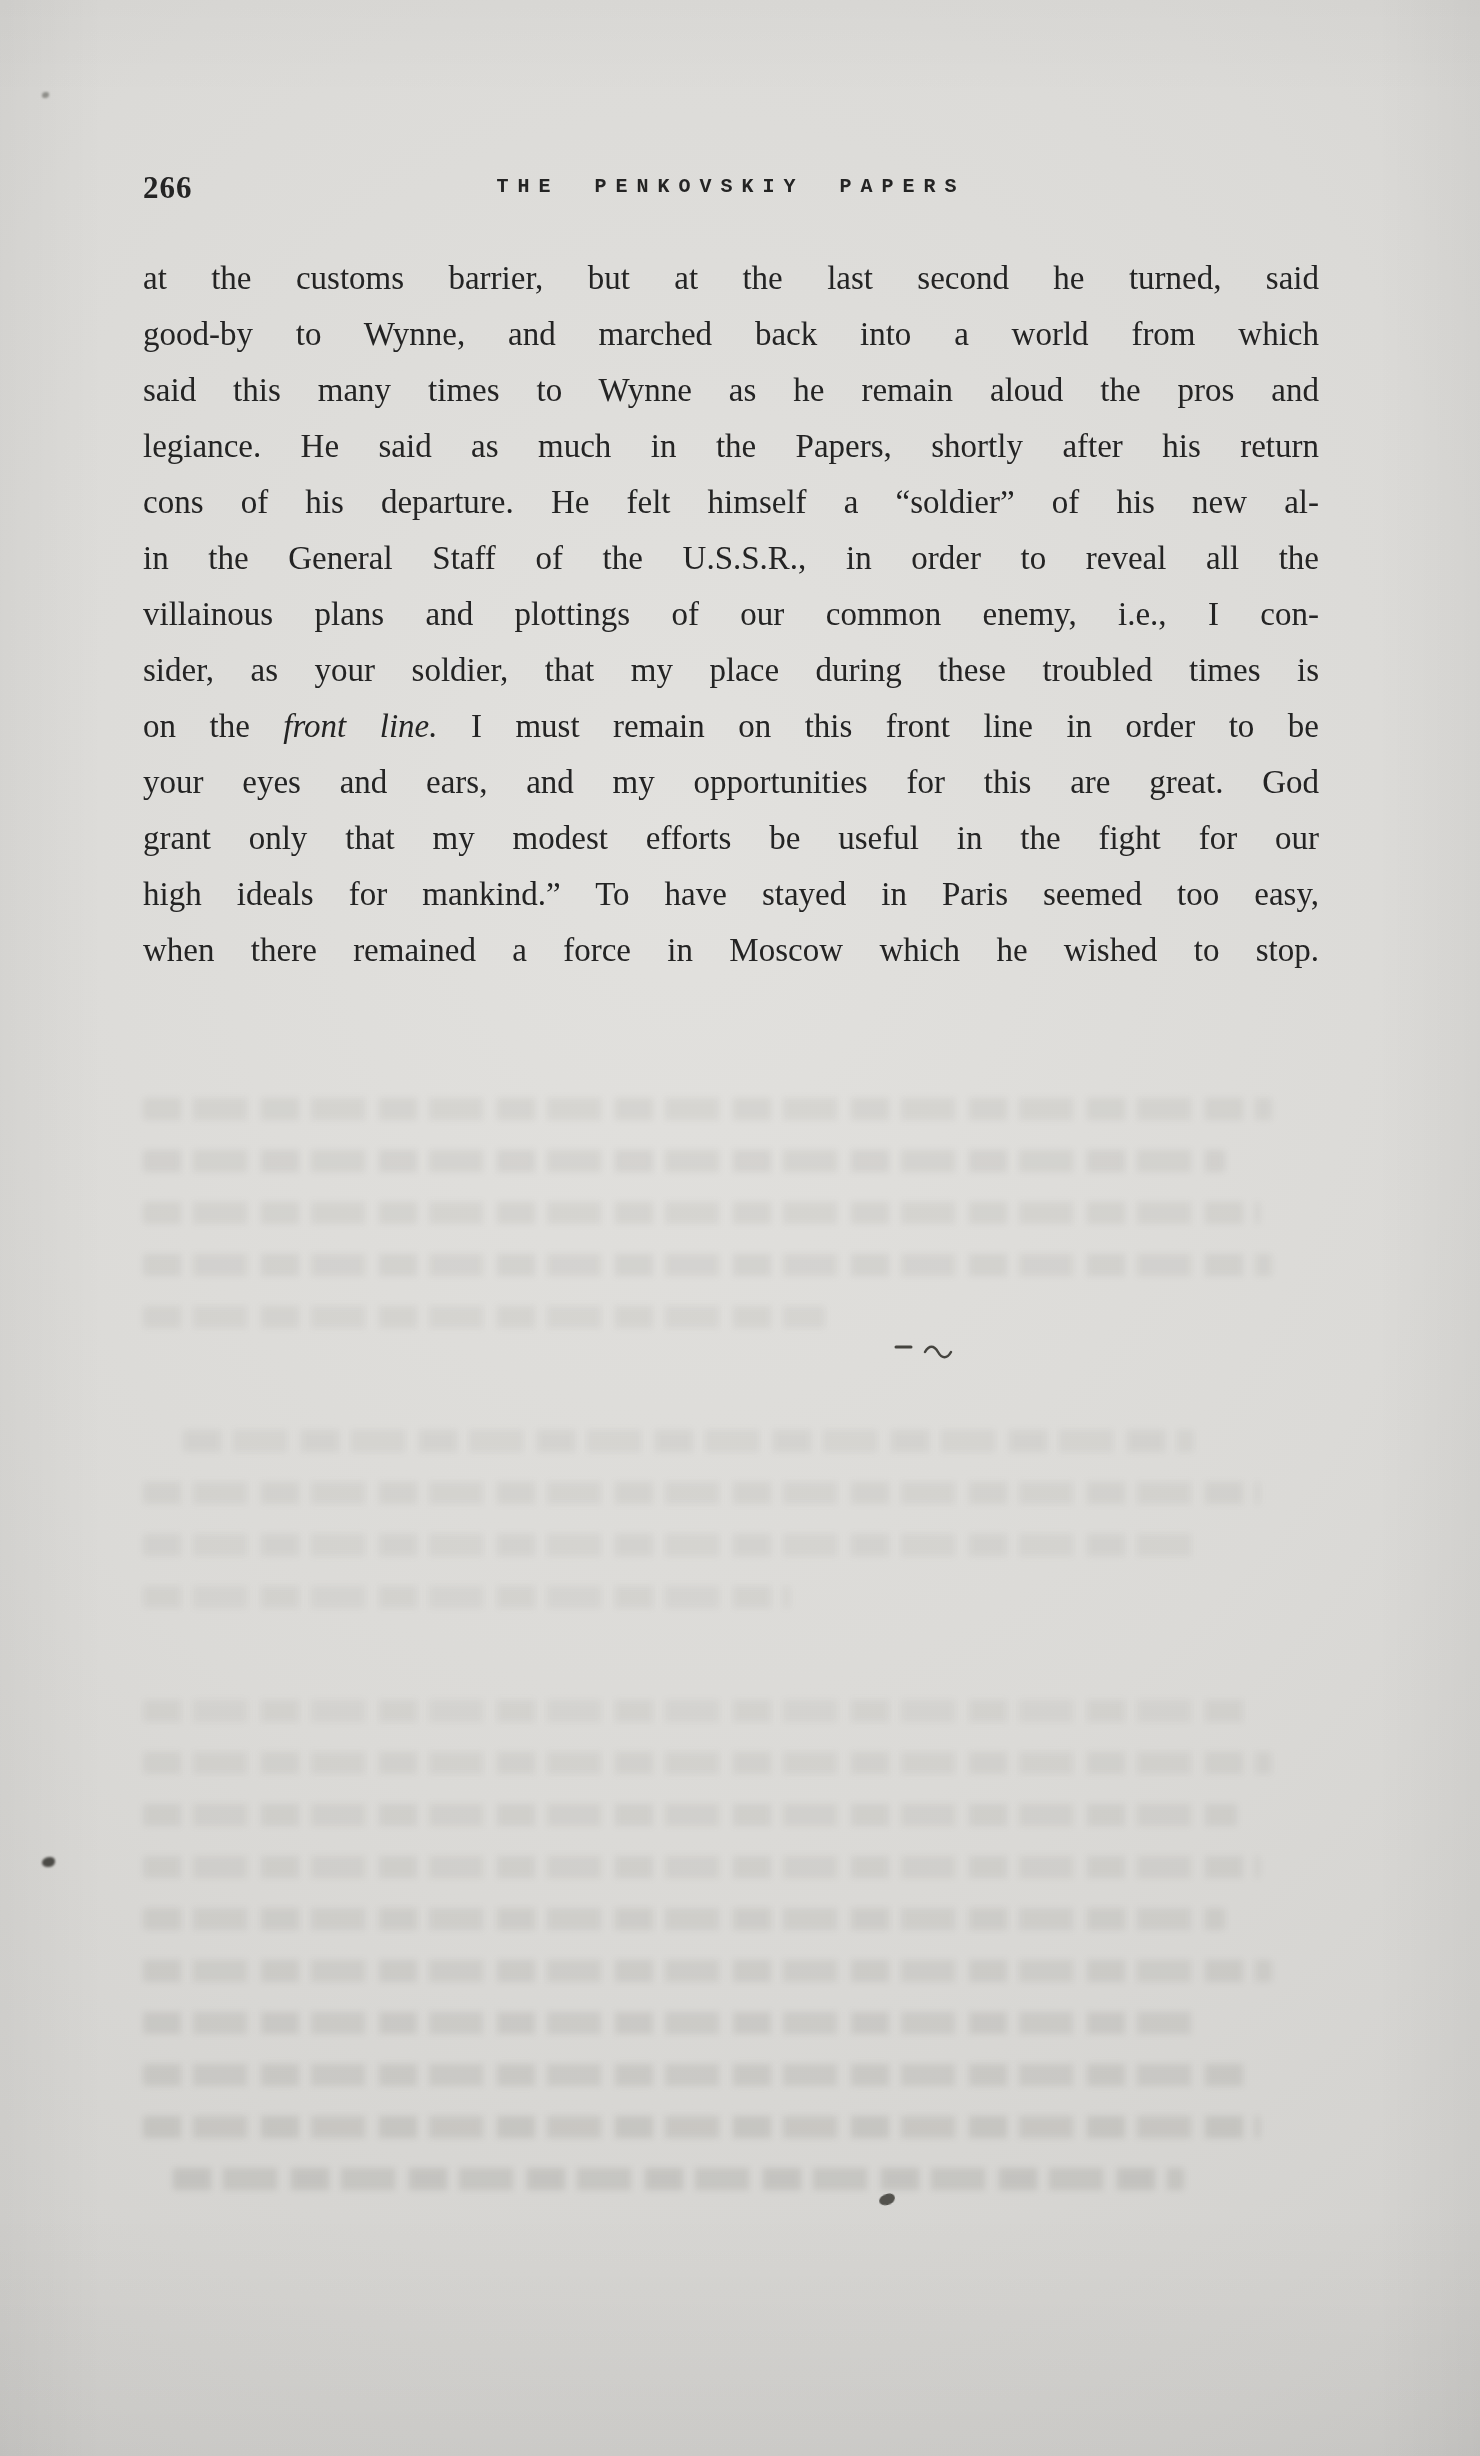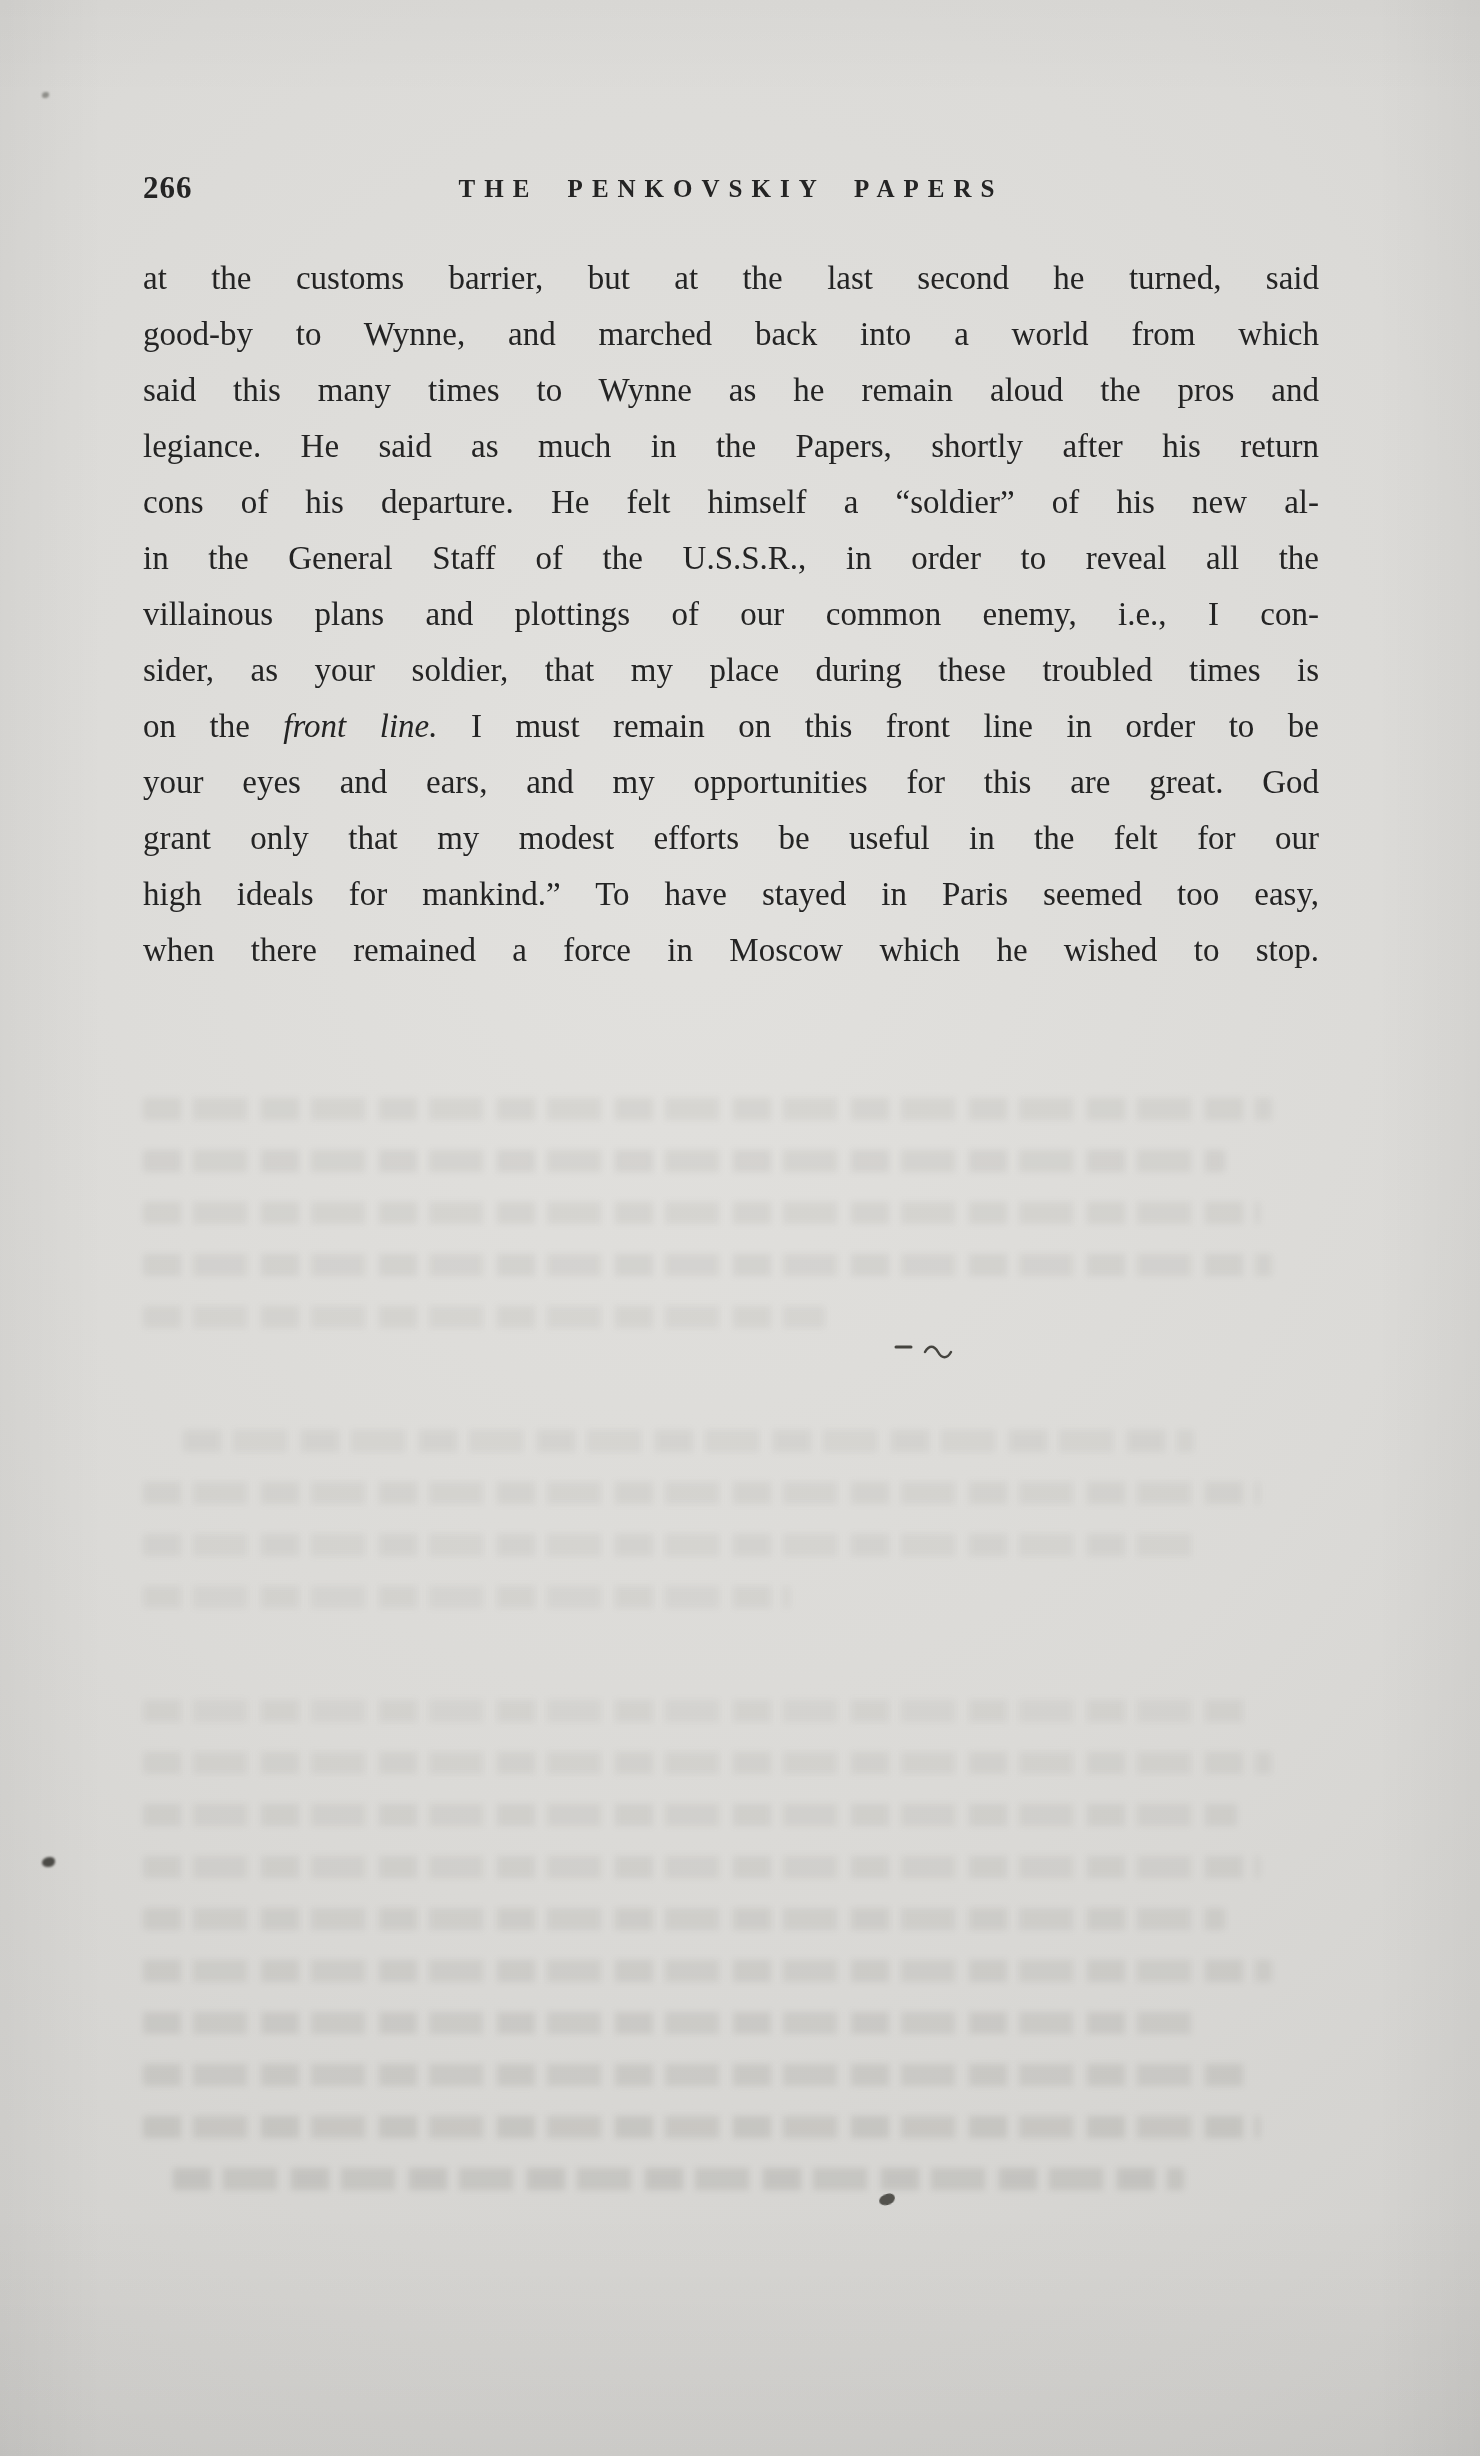--- a/index.html
+++ b/index.html
@@ -31,22 +31,22 @@
     font-weight: bold;
     letter-spacing: 1px;
     color: var(--ink, #242424);
   }
   .running-header {
     position: absolute;
     left: 143px;
     top: 175px;
     width: 1176px;
     text-align: center;
-    font-family: Liberation Serif, serif;
-    font-size: 25px;
+    font-family: Liberation Mono, monospace;
+    font-size: 20px;
     font-weight: bold;
     letter-spacing: 9px;
     word-spacing: 14px;
     color: var(--ink, #242424);
   }
   .body-text {
     position: absolute;
     left: 143px;
     top: 250px;
     width: 1176px;
@@ -144,21 +144,21 @@
       <div class="body-line"><span>at the customs barrier, but at the last second he turned, said</span></div>
       <div class="body-line"><span>good-by to Wynne, and marched back into a world from which</span></div>
       <div class="body-line"><span>said this many times to Wynne as he remain aloud the pros and</span></div>
       <div class="body-line"><span>legiance. He said as much in the Papers, shortly after his return</span></div>
       <div class="body-line"><span>cons of his departure. He felt himself a “soldier” of his new al-</span></div>
       <div class="body-line"><span>in the General Staff of the U.S.S.R., in order to reveal all the</span></div>
       <div class="body-line"><span>villainous plans and plottings of our common enemy, i.e., I con-</span></div>
       <div class="body-line"><span>sider, as your soldier, that my place during these troubled times is</span></div>
       <div class="body-line"><span>on the </span><span class="italic">front line.</span><span> I must remain on this front line in order to be</span></div>
       <div class="body-line"><span>your eyes and ears, and my opportunities for this are great. God</span></div>
-      <div class="body-line"><span>grant only that my modest efforts be useful in the felt for our</span></div>
+      <div class="body-line"><span>grant only that my modest efforts be useful in the fight for our</span></div>
       <div class="body-line"><span>high ideals for mankind.” To have stayed in Paris seemed too easy,</span></div>
       <div class="body-line"><span>when there remained a force in Moscow which he wished to stop.</span></div>
     </div>
 
   <div class="ink-squiggle">
     <svg width="70" height="20" viewBox="0 0 70 20">
       <path d="M3 7 h15" stroke="#45443f" stroke-width="3" fill="none" stroke-linecap="round"></path>
       <path d="M32 12 c4 -7 9 -7 13 0 c4 7 9 7 13 0" stroke="#45443f" stroke-width="2.5" fill="none" stroke-linecap="round"></path>
     </svg>
   </div>

